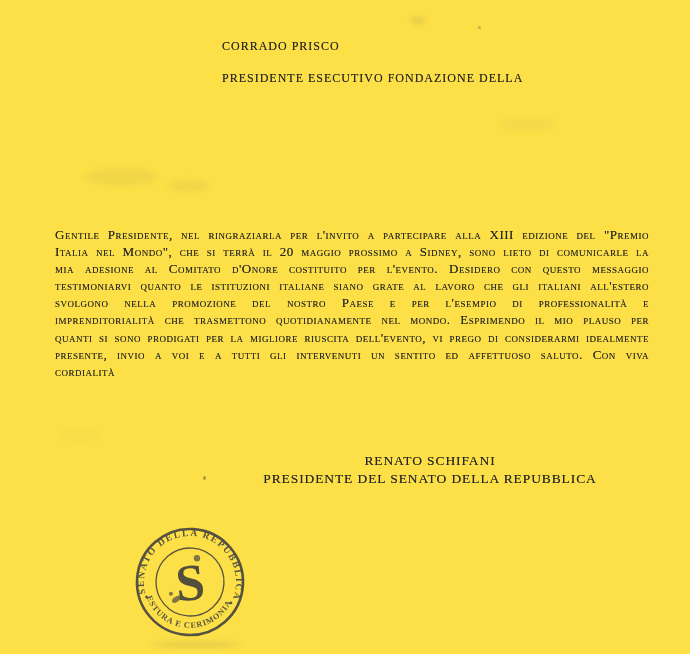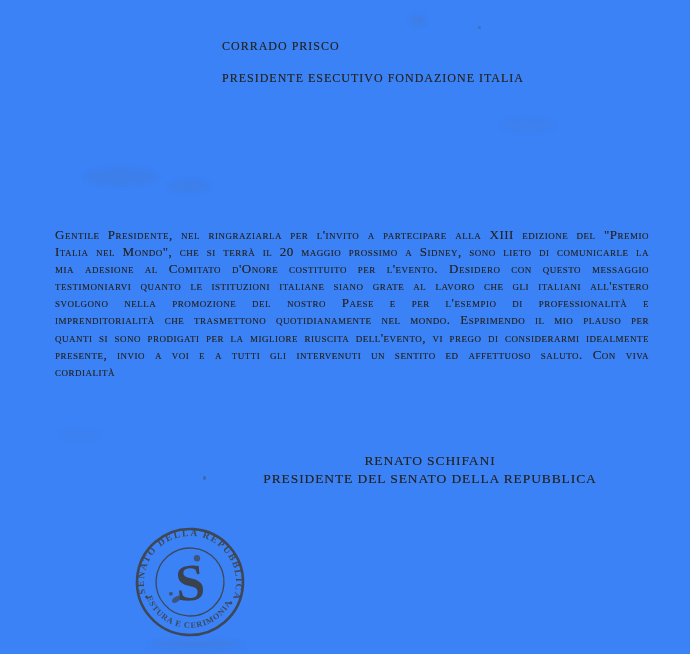--- a/index.html
+++ b/index.html
@@ -1,20 +1,20 @@
 <!DOCTYPE html>
 <html><head>
 <meta charset="utf-8">
 <style>
   html, body { margin:0; padding:0; background:#ffffff; }
   .page {
     position: relative;
     width: 690px;
     height: 654px;
-    background: #3b82f6;
+    background: #fde047;
     font-family: "Liberation Serif", "DejaVu Serif", serif;
     color: #242424;
     overflow: hidden;
   }
   .scan-text { text-shadow: 0 0 0.6px rgba(45,45,45,0.55); }
 
   .recipient-name {
     position: absolute; left: 222px; top: 39px;
     font-size: 12px; letter-spacing: 1px; white-space: nowrap;
   }
@@ -60,21 +60,21 @@
     position: absolute; border-radius: 50%;
     background: rgba(70,70,70,0.45); filter: blur(0.4px);
   }
 </style>
 </head>
 <body>
 
 <div class="page">
 
   <div class="recipient-name scan-text">CORRADO PRISCO</div>
-  <div class="recipient-title scan-text">PRESIDENTE ESECUTIVO FONDAZIONE ITALIA</div>
+  <div class="recipient-title scan-text">PRESIDENTE ESECUTIVO FONDAZIONE DELLA</div>
 
   <div class="letter-body scan-text">Gentile Presidente, nel ringraziarla per l'invito a partecipare alla XIII edizione del "Premio Italia nel Mondo", che si terrà il 20 maggio prossimo a Sidney, sono lieto di comunicarle la mia adesione al Comitato d'Onore costituito per l'evento. Desidero con questo messaggio testimoniarvi quanto le istituzioni italiane siano grate al lavoro che gli italiani all'estero svolgono nella promozione del nostro Paese e per l'esempio di professionalità e imprenditorialità che trasmettono quotidianamente nel mondo. Esprimendo il mio plauso per quanti si sono prodigati per la migliore riuscita dell'evento, vi prego di considerarmi idealmente presente, invio a voi e a tutti gli intervenuti un sentito ed affettuoso saluto. Con viva cordialità</div>
 
   <div class="signature-block scan-text">
     <div class="sig-line">RENATO SCHIFANI</div>
     <div class="sig-line">PRESIDENTE DEL SENATO DELLA REPUBBLICA</div>
   </div>
 
   <svg class="stamp" viewBox="-62 -62 124 124" width="124" height="124" xmlns="http://www.w3.org/2000/svg">
     <defs>

